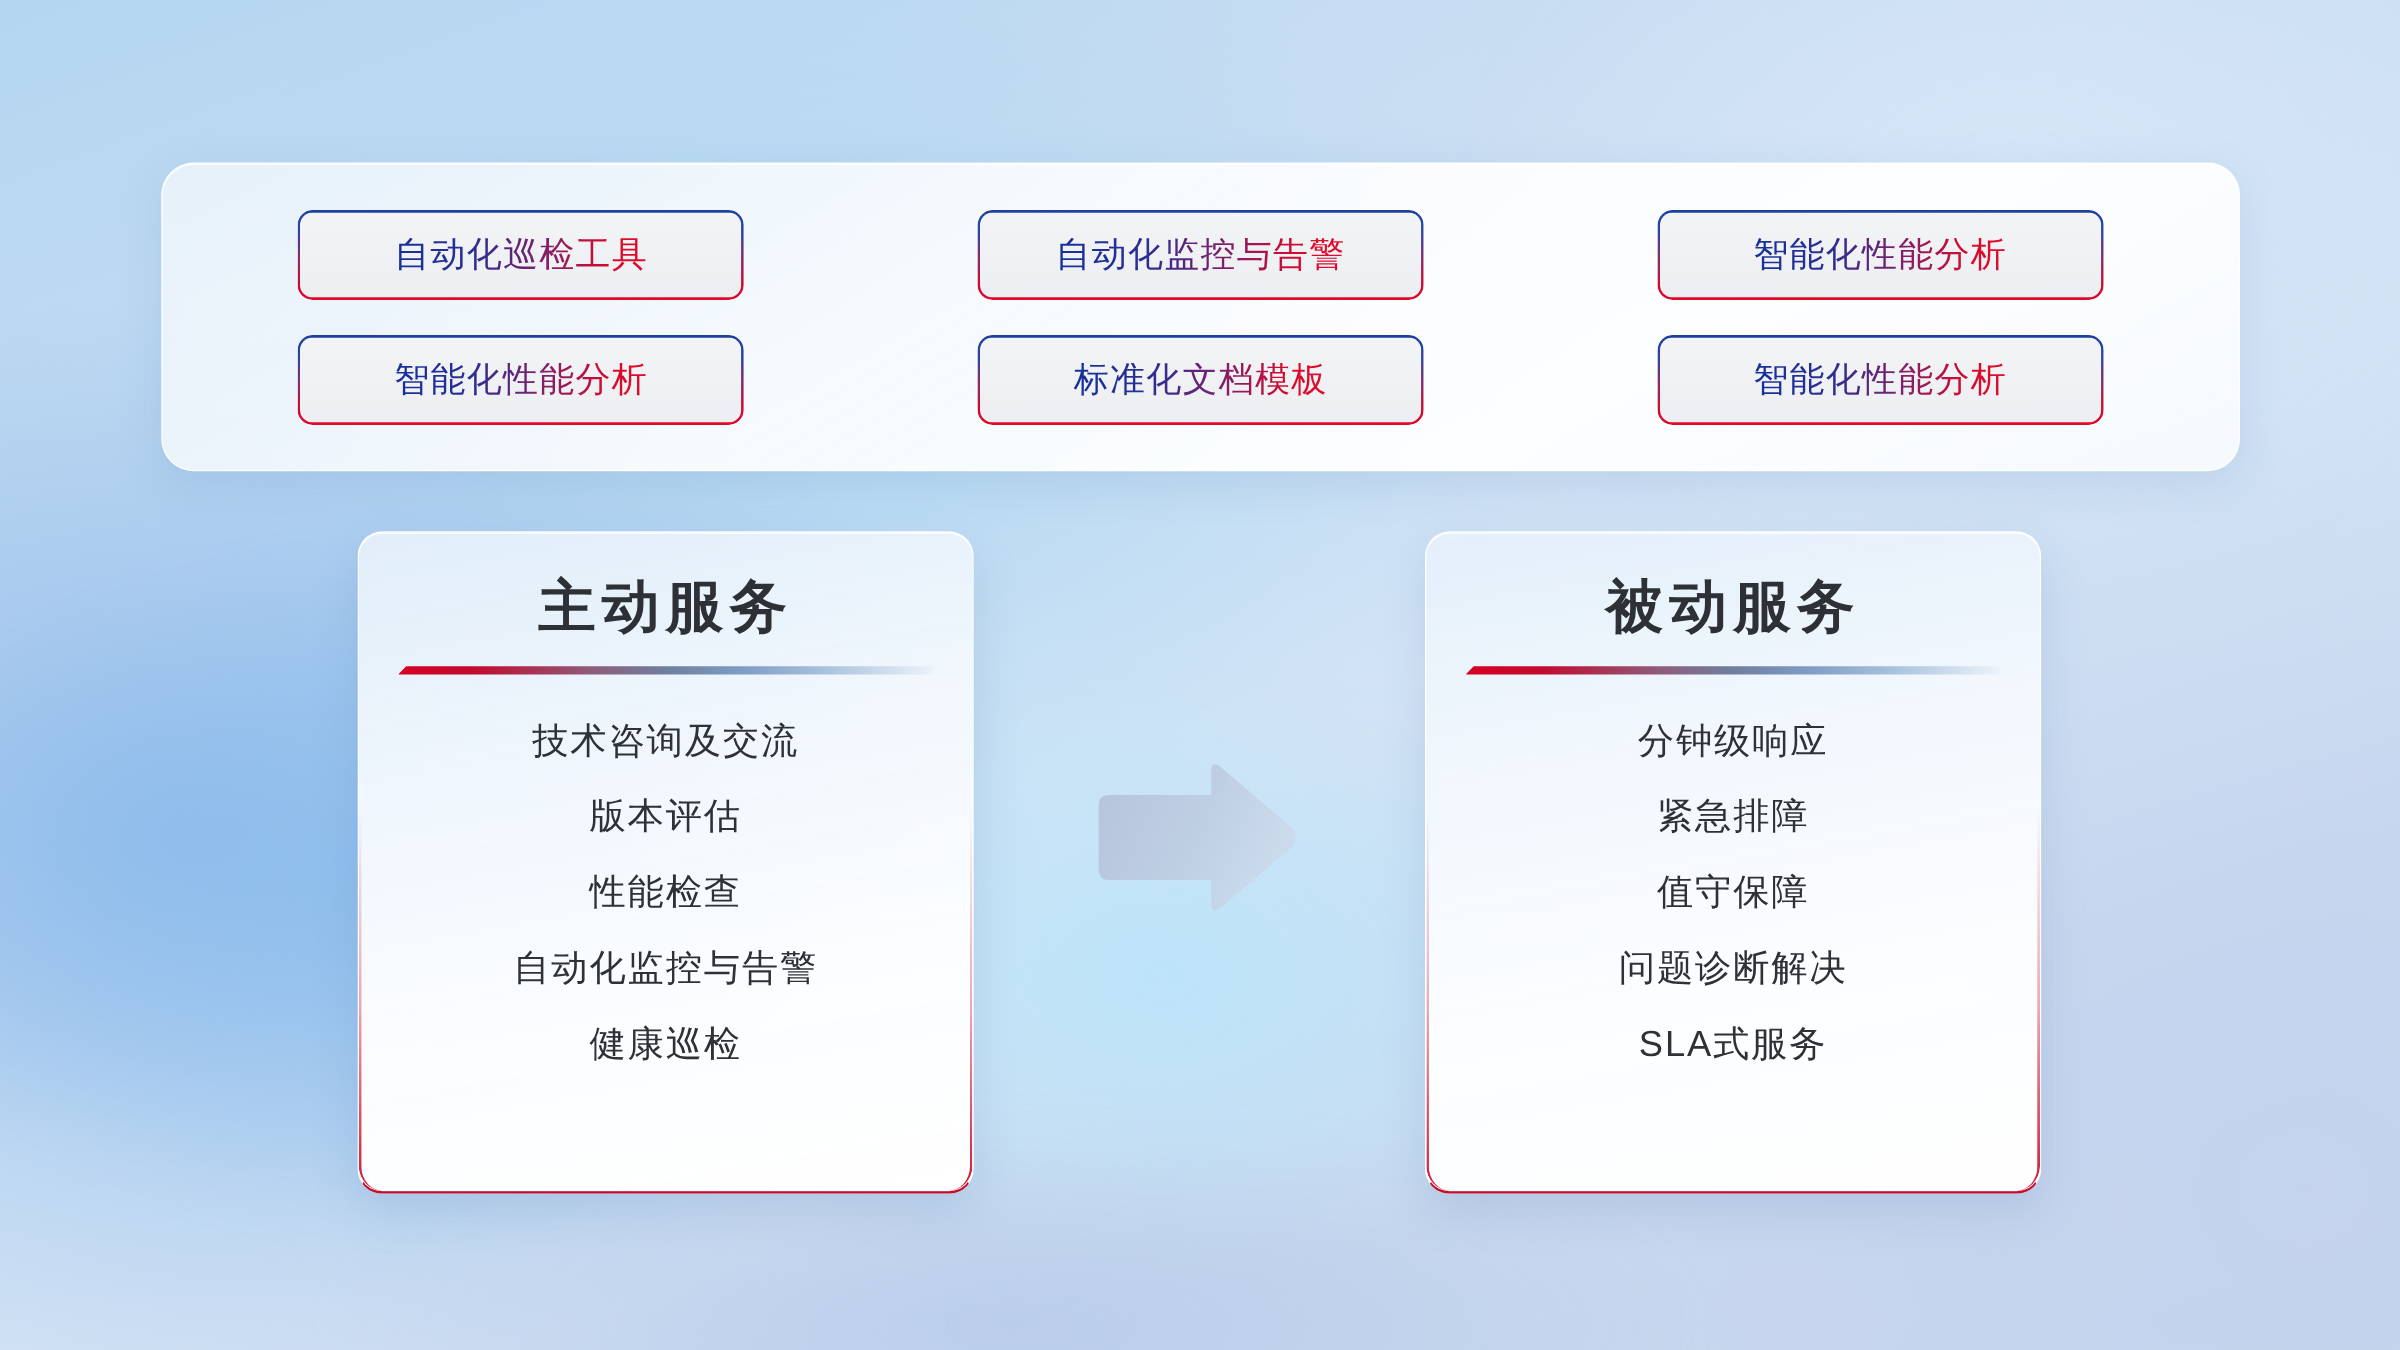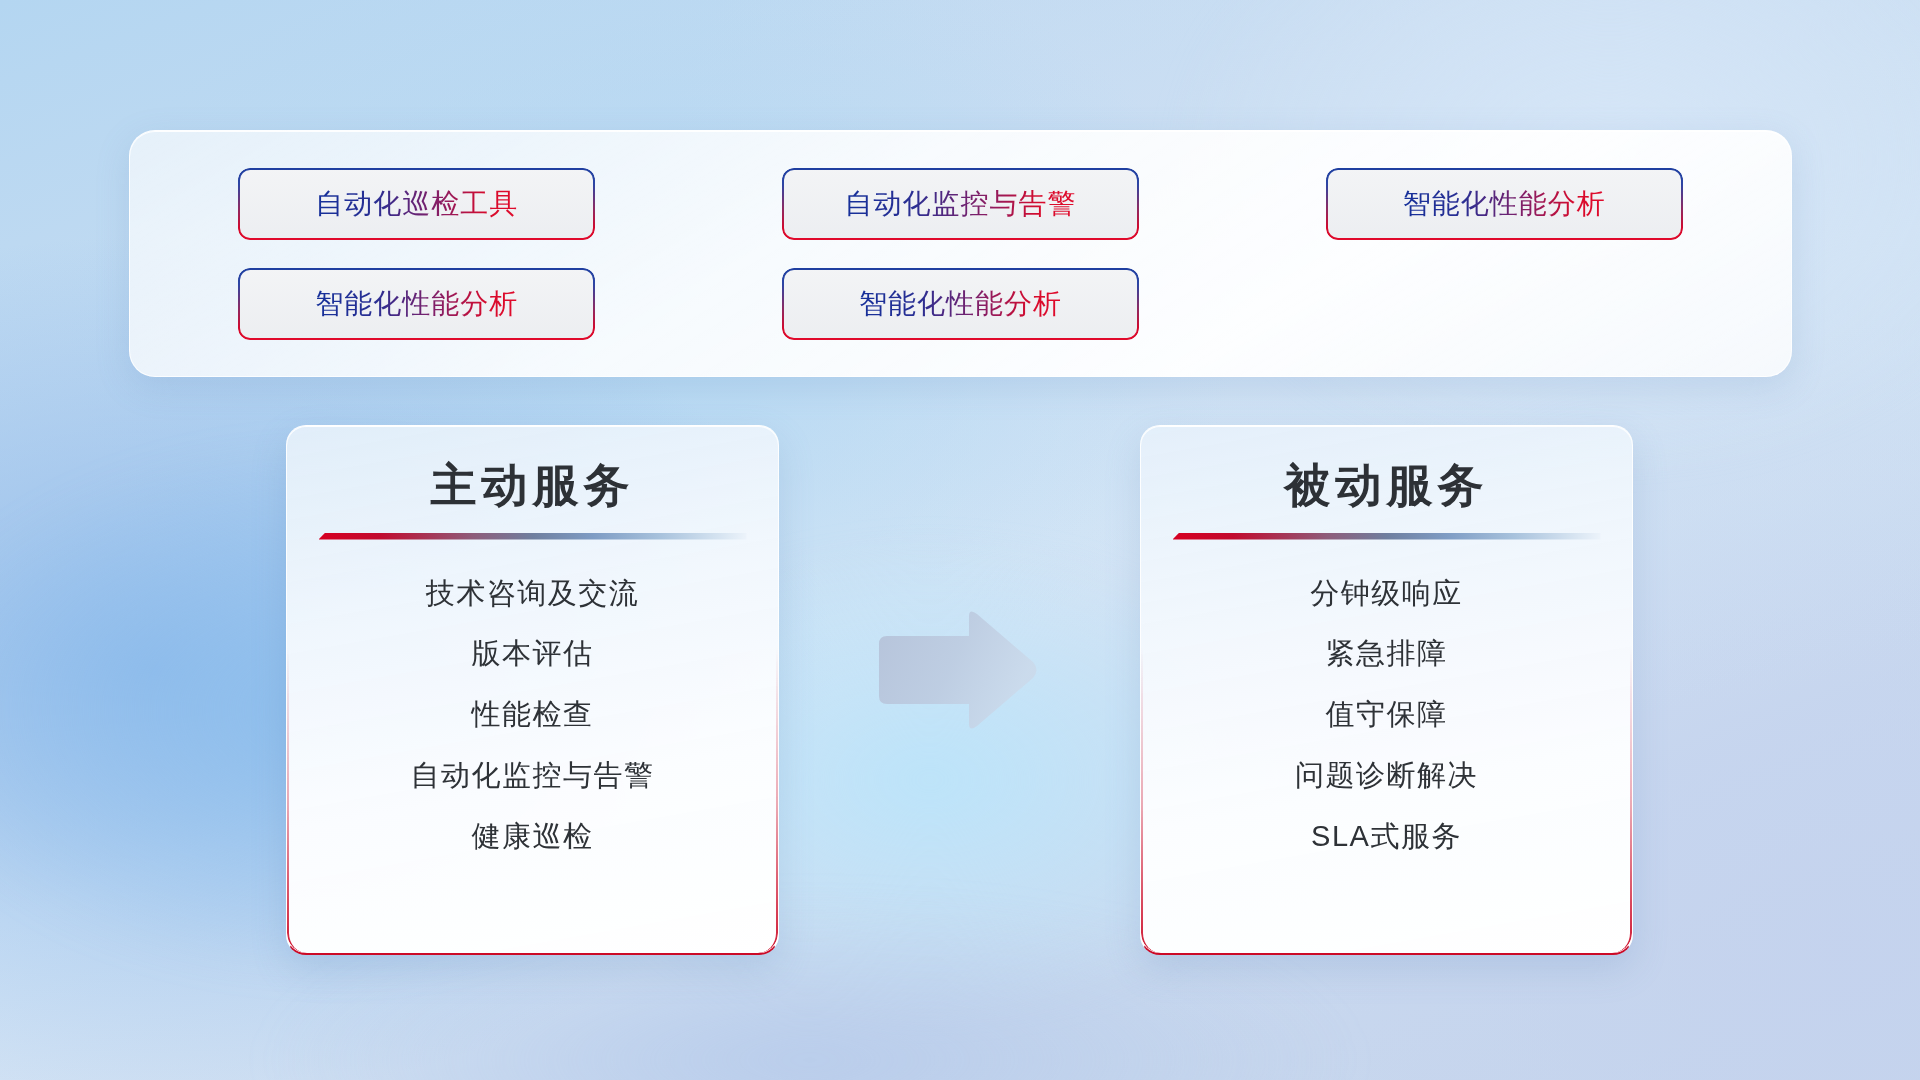--- a/index.html
+++ b/index.html
@@ -217,20 +217,23 @@
     </div>
 
     <div class="tag">
       <span class="tag-label">智能化性能分析</span>
     </div>
 
     <div class="tag">
       <span class="tag-label">智能化性能分析</span>
     </div>
 
+    <div class="tag">
+      <span class="tag-label">标准化文档模板</span>
+    </div>
 
     <div class="tag">
       <span class="tag-label">智能化性能分析</span>
     </div>
 
   </div>
 </div>
 
 <div class="card card-left">
   <div class="card-title">主动服务</div>

